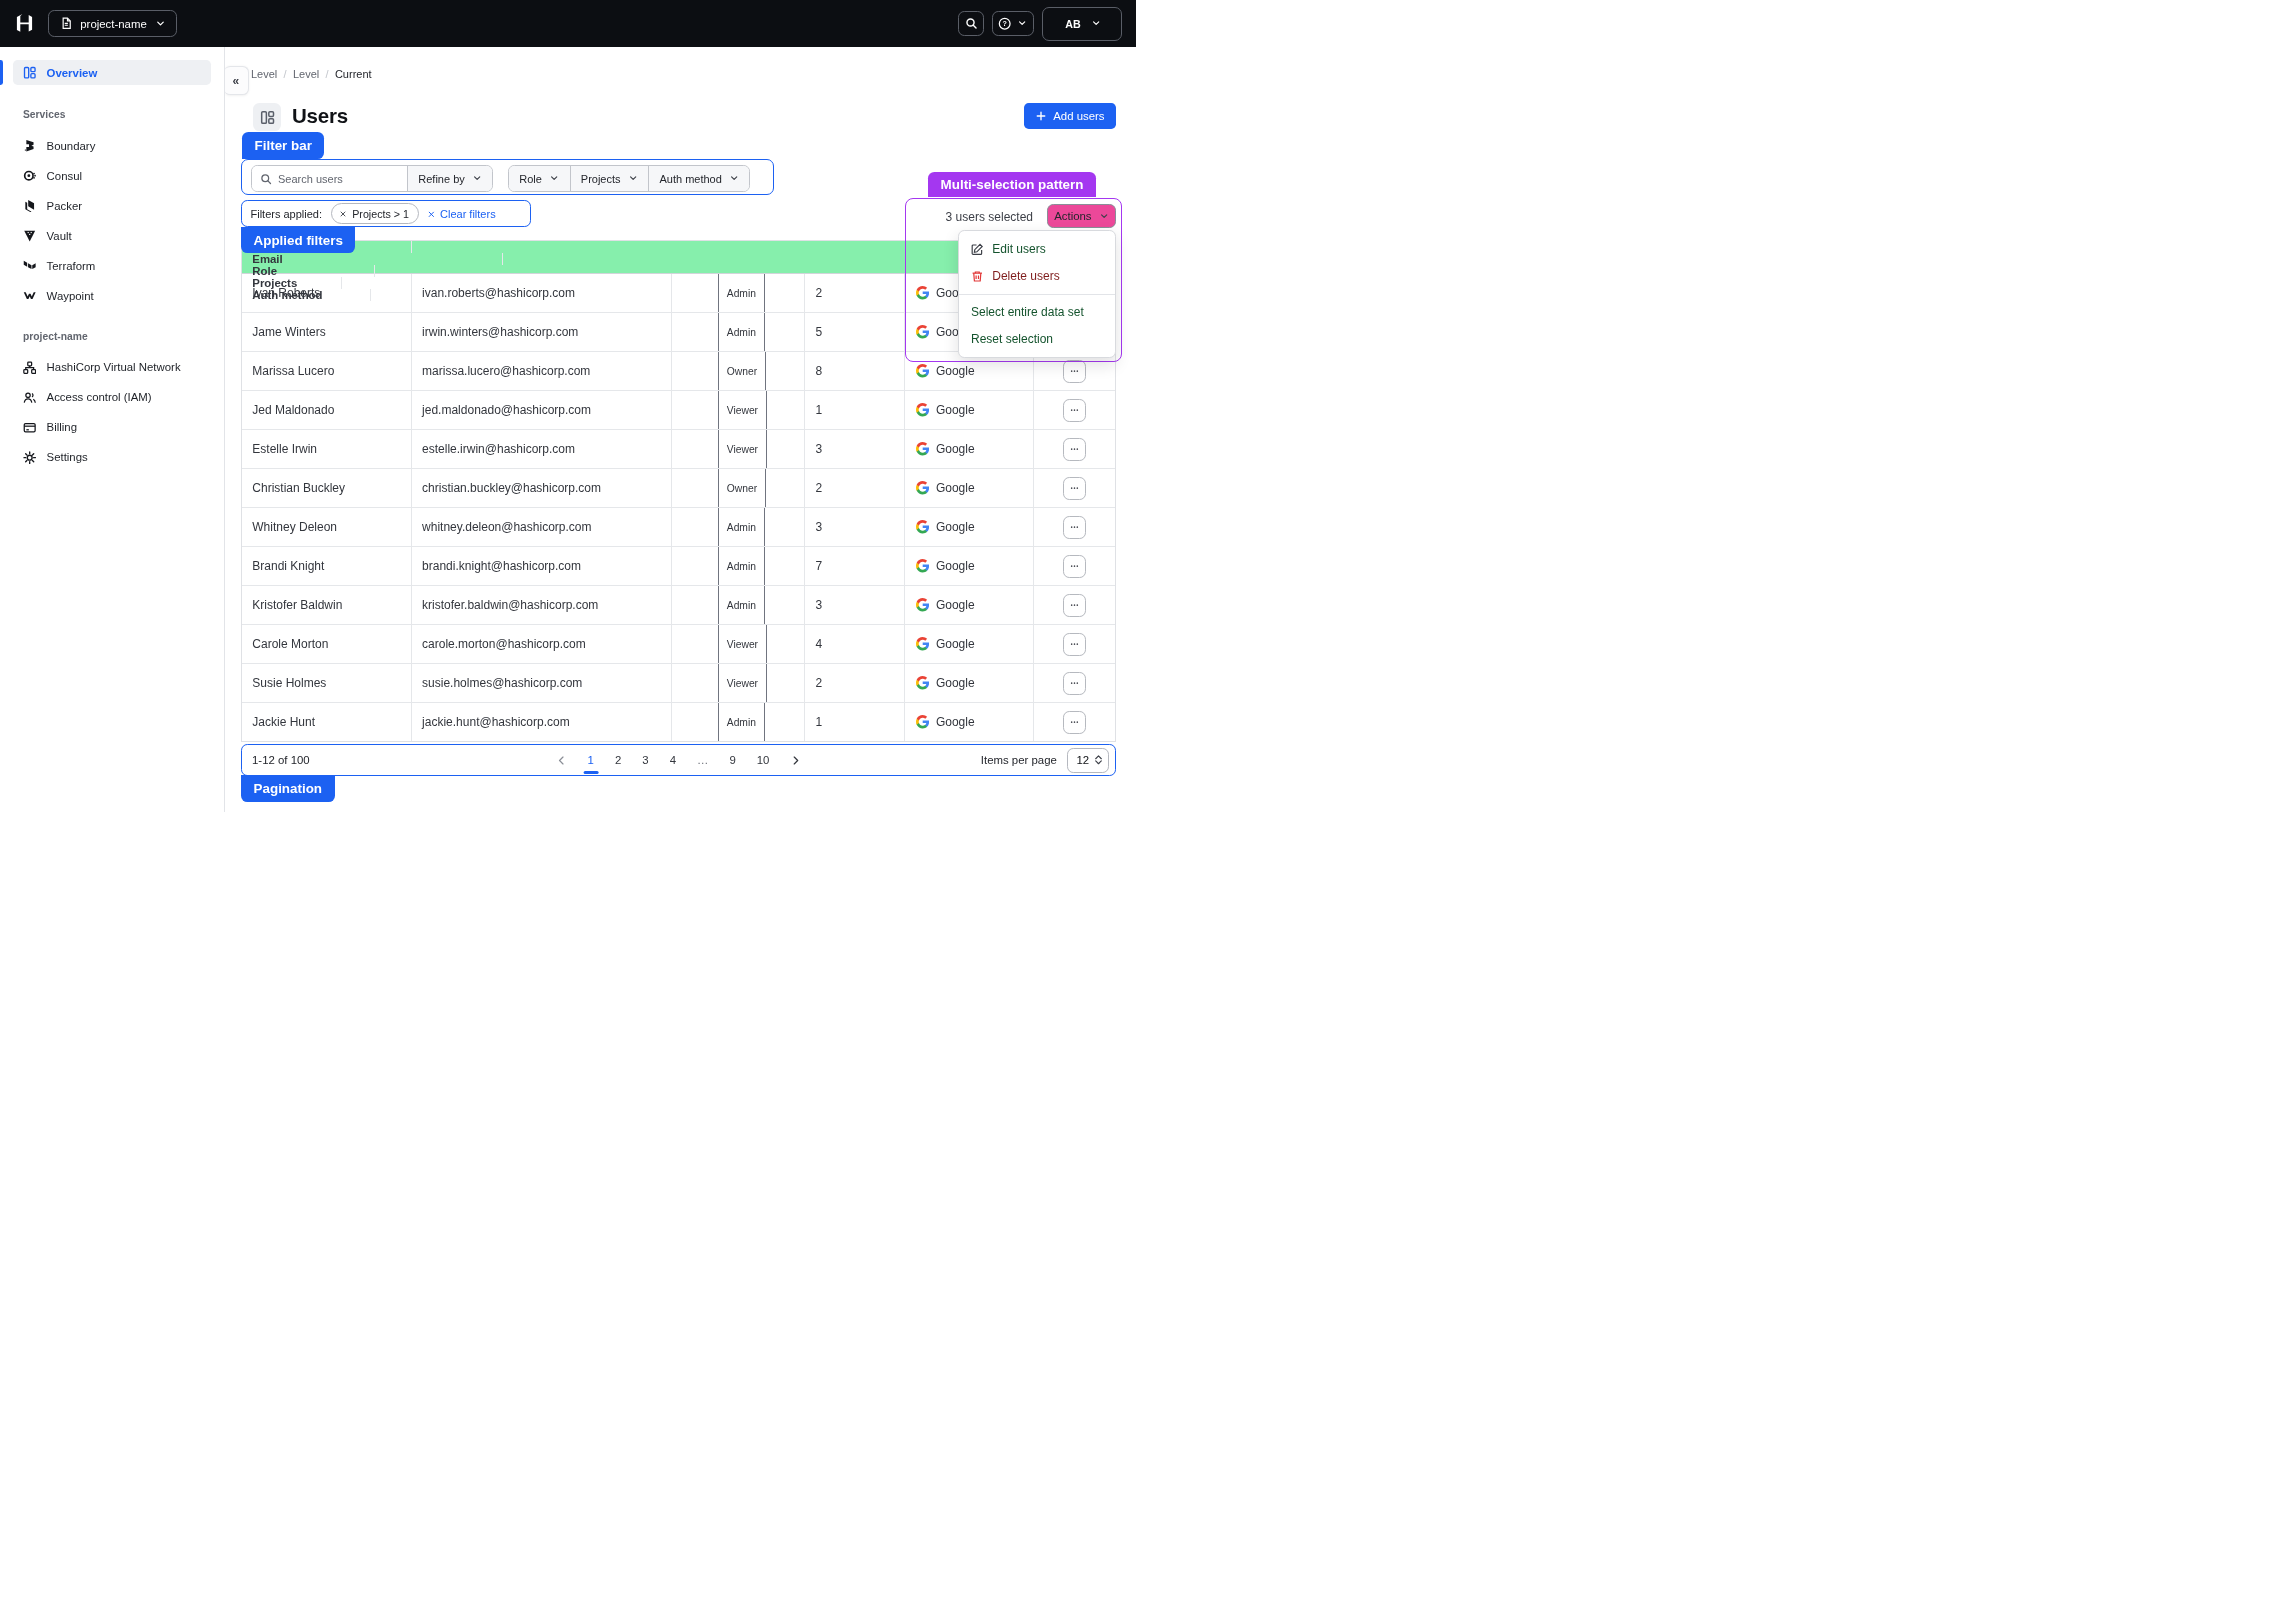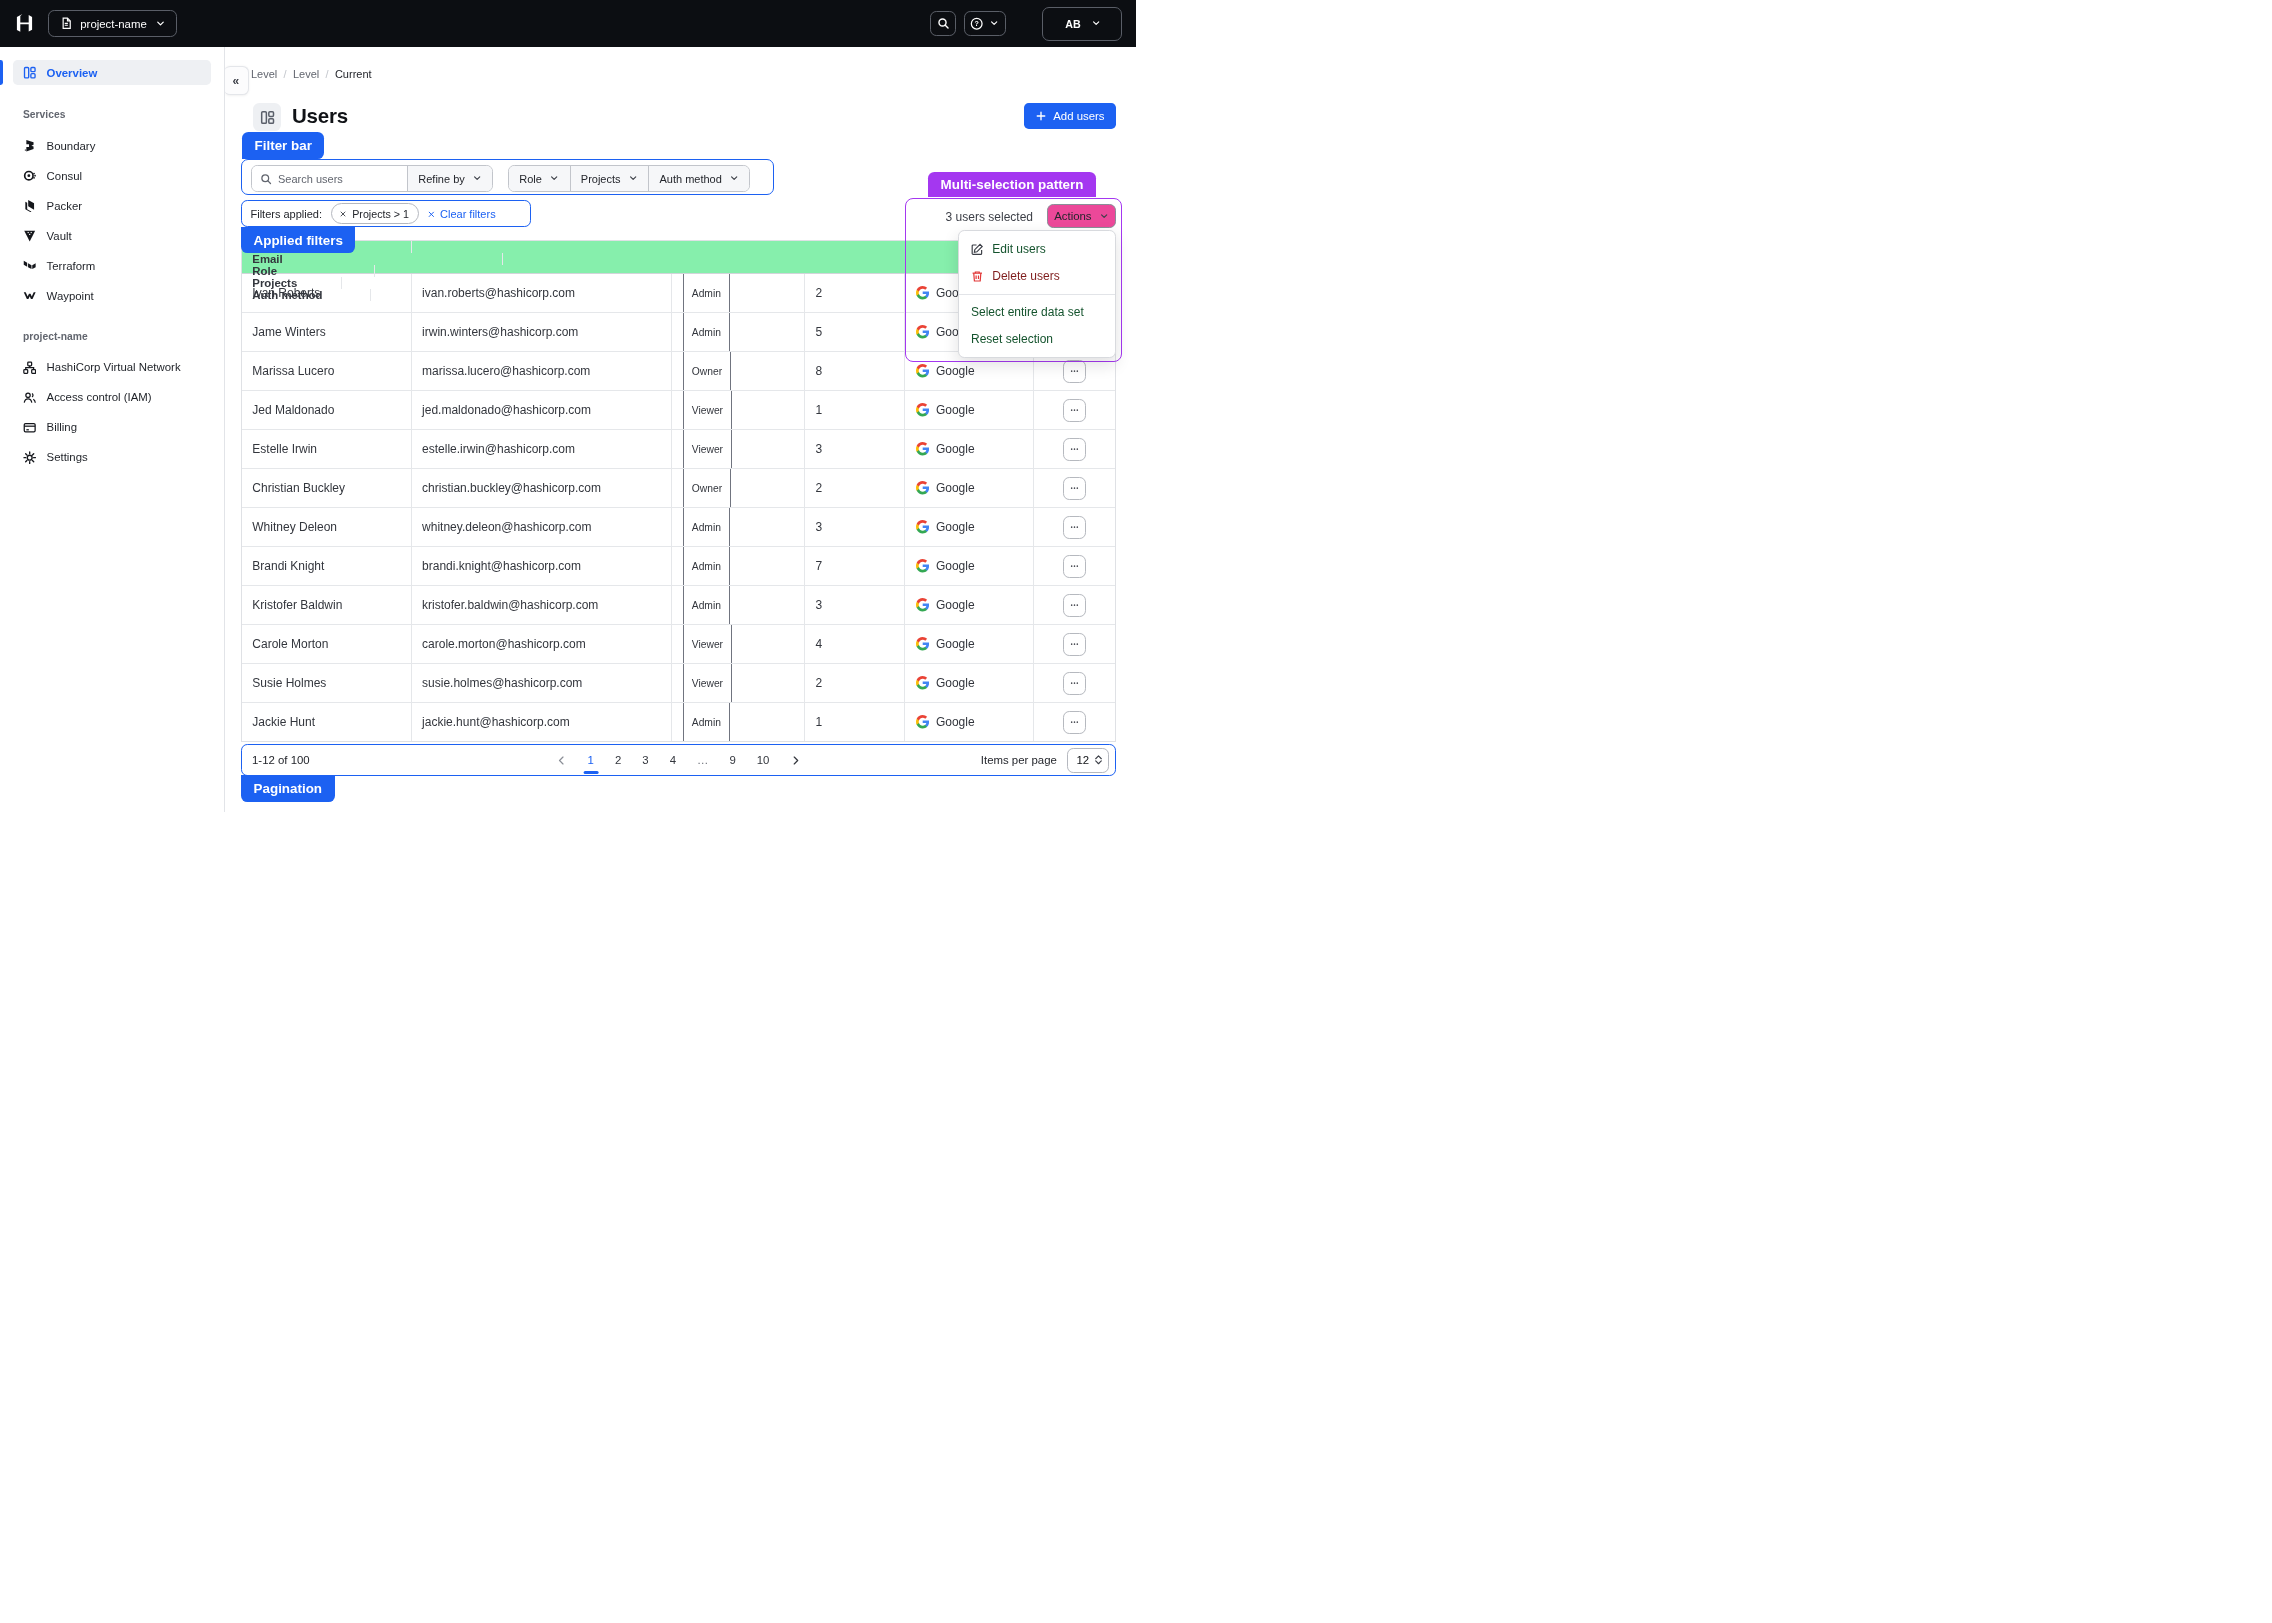--- a/index.html
+++ b/index.html
@@ -6,21 +6,21 @@
   body{font-family:"Liberation Sans","DejaVu Sans",sans-serif;color:#2e3137;}
   #app{position:relative;width:1136px;height:812px;overflow:hidden;background:#fff;}
   svg{display:block;}
 
   
   .topnav{position:absolute;top:0;left:0;right:0;height:47px;background:#0c0e12;display:flex;align-items:center;padding:0 14px;box-sizing:border-box;z-index:40;}
   .logo{width:21px;height:21px;margin-right:13.4px;}
   .proj-btn{display:flex;align-items:center;gap:8px;height:27px;padding:0 10.3px;border:0.8px solid #5a5e67;border-radius:6.3px;color:#fff;font-size:11.4px;background:transparent;cursor:pointer;}
   .nav-right{margin-left:auto;display:flex;gap:8px;align-items:center;}
   .nav-icon-btn{height:24.5px;min-width:24.5px;border:0.8px solid #5a5e67;border-radius:6.3px;display:flex;align-items:center;justify-content:center;color:#fff;background:transparent;padding:0 5.5px;gap:5.5px;box-sizing:border-box;cursor:pointer;}
-  .avatar-btn{display:flex;align-items:stretch;border:0.8px solid #5a5e67;border-radius:7px;overflow:hidden;height:27px;cursor:pointer;background:transparent;padding:16px;margin-left:28px;}
+  .avatar-btn{display:flex;align-items:stretch;border:0.8px solid #5a5e67;border-radius:7px;overflow:hidden;height:27px;cursor:pointer;background:transparent;padding:16px;}
   .avatar{width:28px;background:#f87a64;color:#fff;font-weight:bold;font-size:10.7px;display:flex;align-items:center;justify-content:center;}
   .av-chev{width:18px;display:flex;align-items:center;justify-content:center;color:#fff;}
 
   
   .sidebar{position:absolute;top:47px;left:0;width:225px;bottom:0;border-right:0.8px solid #e2e4e8;background:#fff;box-sizing:border-box;z-index:10;}
   .side-accent{position:absolute;left:0;top:13.4px;width:3.2px;height:25px;background:#1c61f2;border-radius:0 2.4px 2.4px 0;}
   .side-item{display:flex;align-items:center;gap:10.3px;height:30px;margin:0 12.6px;padding:0 10.3px;border-radius:4.7px;font-size:11.4px;color:#1d2026;font-weight:500;cursor:pointer;}
   .side-item .s-ico{width:13.4px;height:13.4px;color:#15171c;flex:0 0 auto;}
   .side-item.active{background:#eef0f3;height:25px;margin-top:13.4px;color:#1c61f2;font-weight:600;}
   .side-item.active .s-ico{color:#1c61f2;}
@@ -82,21 +82,21 @@
 
   
   .table{position:absolute;left:15px;top:193px;width:875px;border:0.8px solid #dfe1e5;box-sizing:border-box;z-index:20;}
   .thead{display:flex;background:#86efac;border-bottom:0.8px solid #d2d5da;height:32px;flex-direction:column;}
   .th{font-weight:700;font-size:11.4px;color:#33363d;display:flex;align-items:center;padding:0 10.3px;box-sizing:border-box;border-right:0.8px solid #e5e7ea;}
   .th:last-child,.td:last-child{border-right:none;}
   .trow{display:flex;height:38px;border-bottom:0.8px solid #e5e7ea;background:#fff;}
   .trow:last-child{border-bottom:none;}
   .td{display:flex;align-items:center;padding:0 10.3px;box-sizing:border-box;font-size:12px;color:#33363d;border-right:0.8px solid #e5e7ea;overflow:hidden;white-space:nowrap;}
   .c0{width:170px;}.c1{width:261px;}.c2{width:133px;}.c3{width:100px;}.c4{width:129px;}.c5{width:81px;justify-content:center;}
-  .badge{display:inline-block;border:0.8px solid #70747f;border-radius:5px;padding:20px 8px;font-size:10.3px;color:#33363d;background:#fff;}
+  .badge{display:inline-block;border:0.8px solid #70747f;border-radius:5px;padding:20px 8px;font-size:10.3px;color:#33363d;background:#fff;margin-left:35px;}
   .gicon{width:13.4px;height:13.4px;margin-right:7px;flex:0 0 auto;}
   .overflow-btn{width:23px;height:23px;border:0.8px solid #b6b9bf;border-radius:6.3px;background:#fff;display:flex;align-items:center;justify-content:center;cursor:pointer;color:#3c3f47;}
 
   
   .pag-inner{position:absolute;left:15px;top:697px;width:875px;height:32px;z-index:26;}
   .range-text{position:absolute;left:11px;top:0;height:100%;display:flex;align-items:center;font-size:11.4px;color:#24262c;}
   .pages{position:absolute;left:50%;transform:translateX(-50%);top:0;height:100%;display:flex;align-items:center;gap:21px;}
   .pnum{font-size:11.4px;color:#33363d;cursor:pointer;position:relative;}
   .pnum.ellipsis{color:#6a6e77;cursor:default;}
   .pnum.current{color:#1c61f2;}

